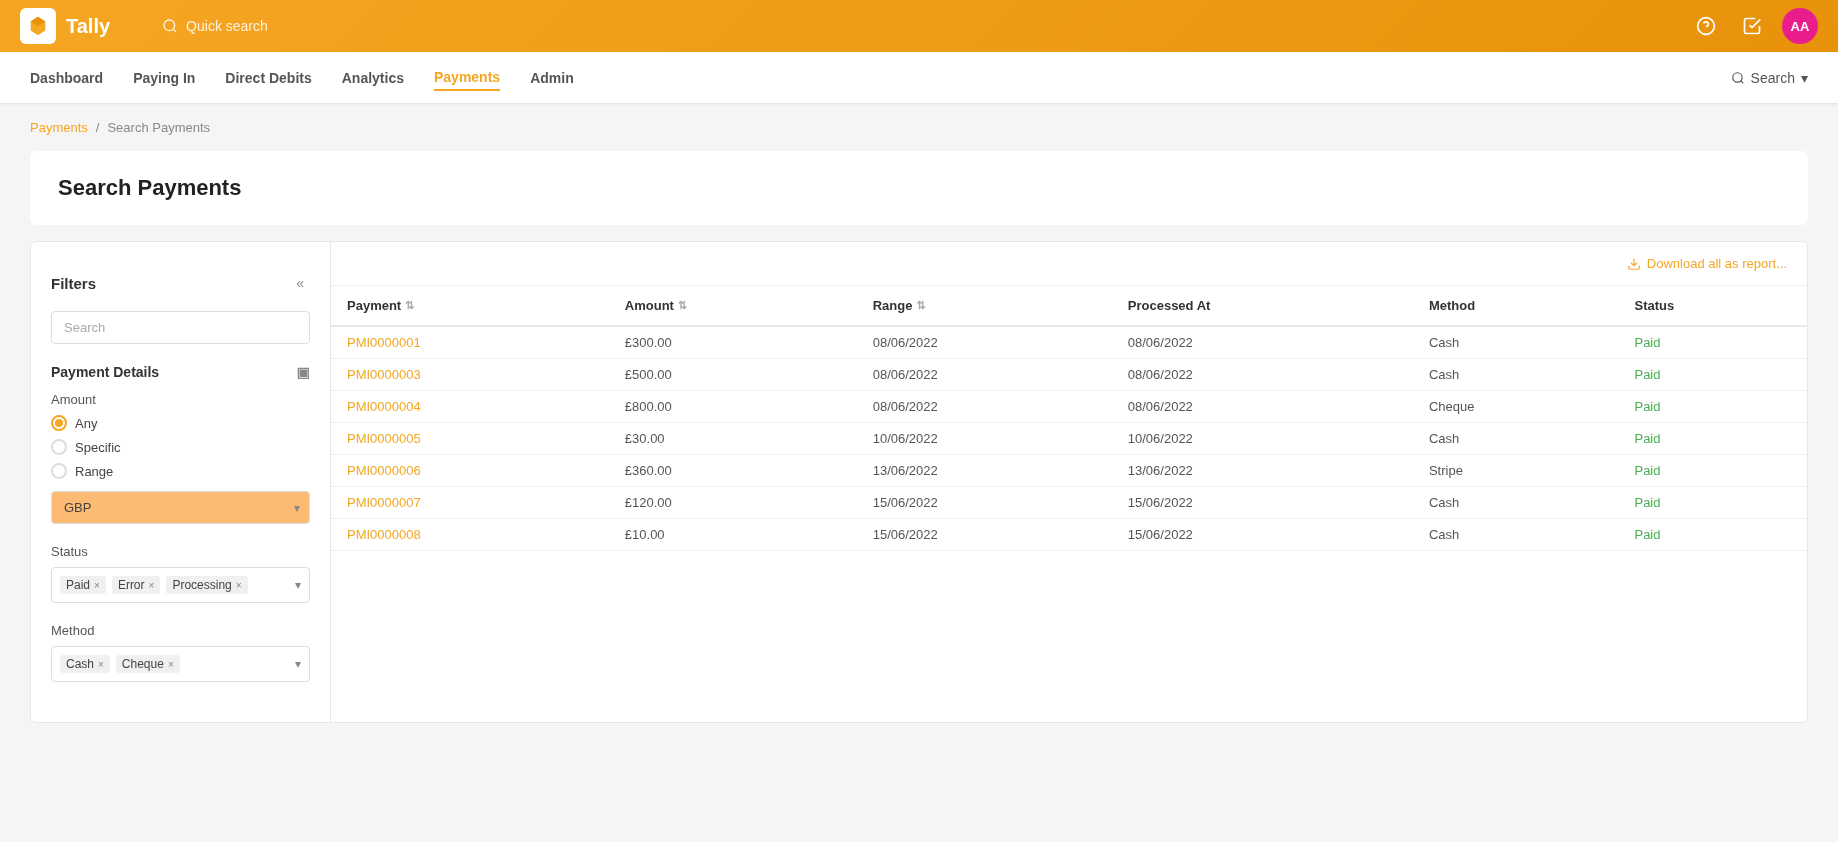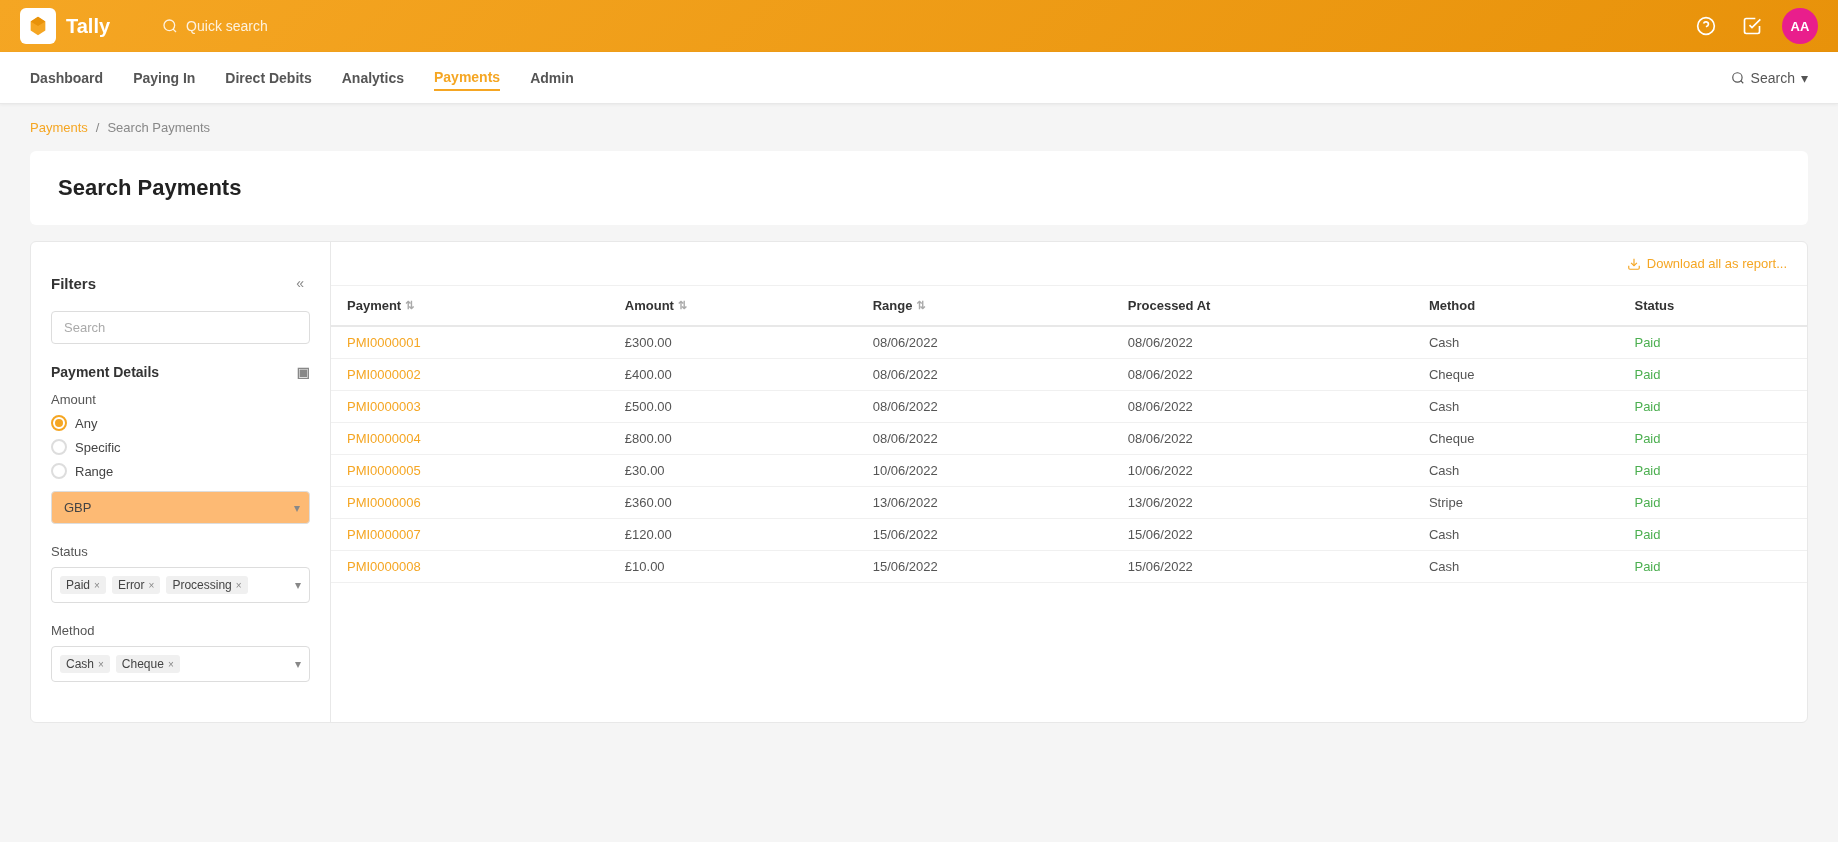--- a/index.html
+++ b/index.html
@@ -539,28 +539,20 @@
             <th>Status</th>
           </tr>
         </thead>
         <tbody id="table-body">
         <tr>
     <td><a class="payment-link">PMI0000001</a></td>
     <td>£300.00</td>
     <td>08/06/2022</td>
     <td>08/06/2022</td>
     <td>Cash</td>
-    <td><span class="status-paid">Paid</span></td>
-  </tr>
-            <tr>
-    <td><a class="payment-link">PMI0000002</a></td>
-    <td>£400.00</td>
-    <td>08/06/2022</td>
-    <td>08/06/2022</td>
-    <td>Cheque</td>
     <td><span class="status-paid">Paid</span></td>
   </tr>
             <tr>
     <td><a class="payment-link">PMI0000003</a></td>
     <td>£500.00</td>
     <td>08/06/2022</td>
     <td>08/06/2022</td>
     <td>Cash</td>
     <td><span class="status-paid">Paid</span></td>
   </tr>

